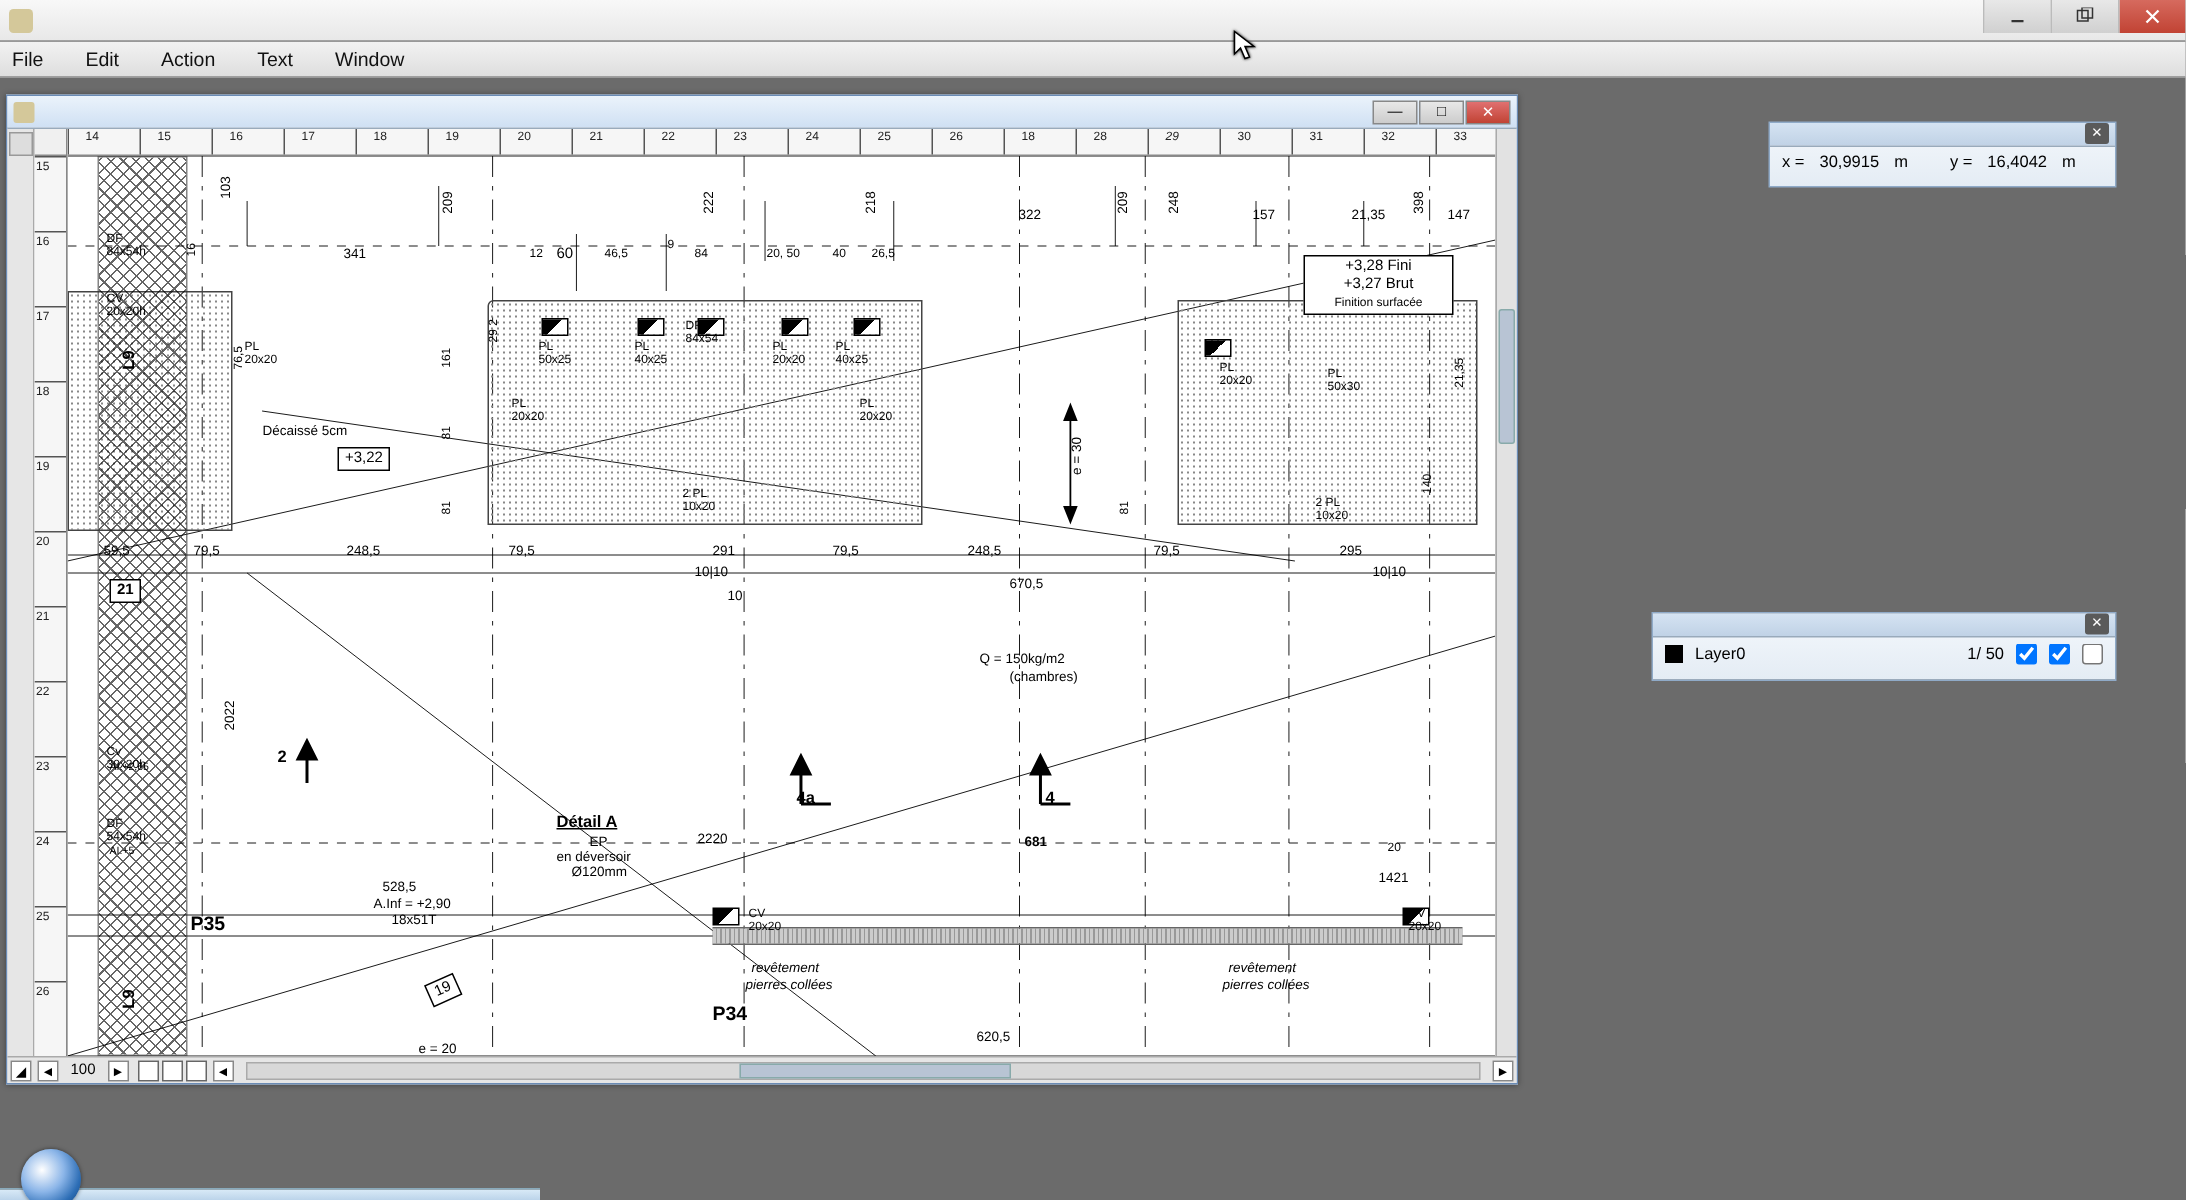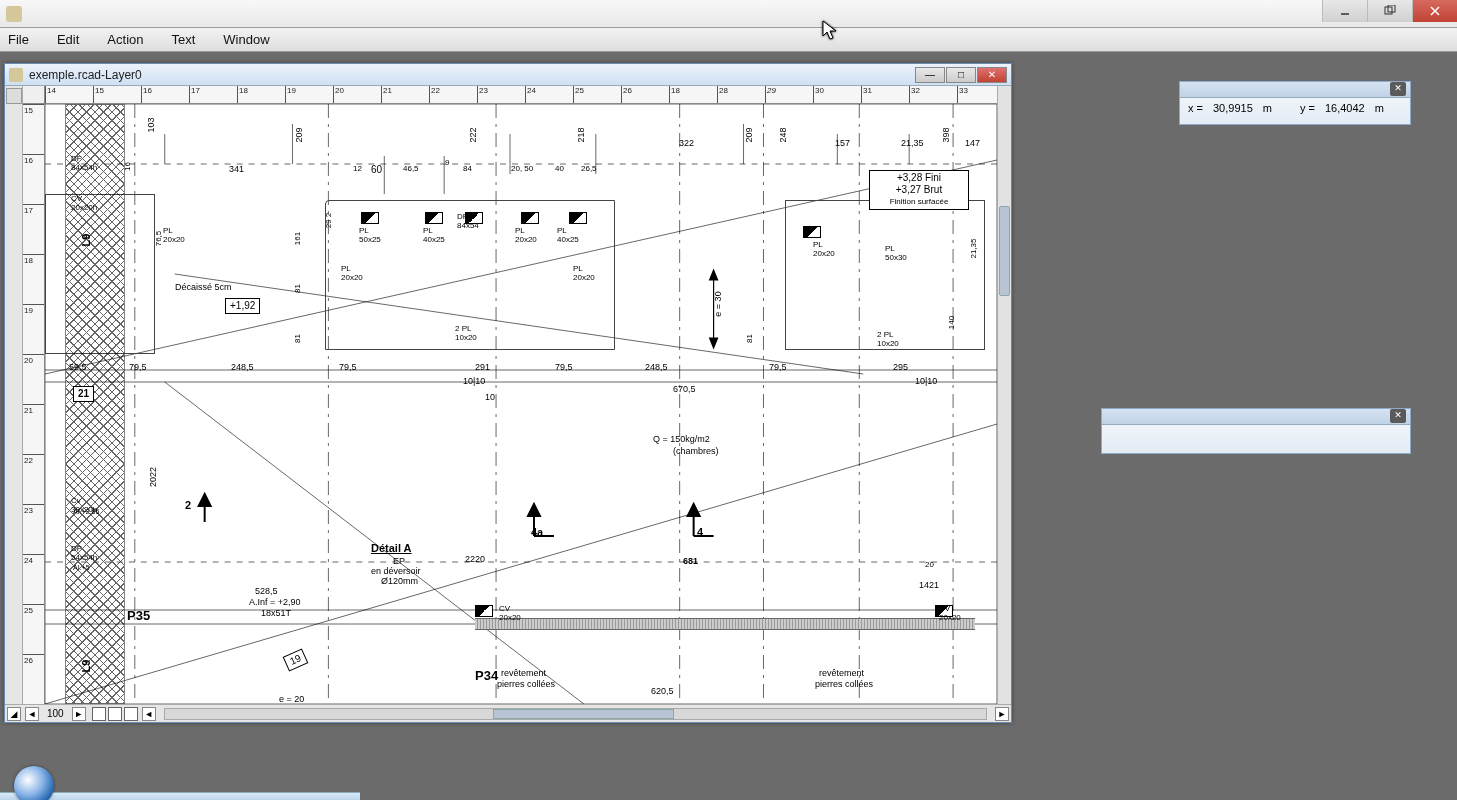--- a/index.html
+++ b/index.html
@@ -29,21 +29,21 @@
 .doc-winbtns { display:flex; gap:1px; margin-left:auto; }
 .doc-winbtn { width:30px; height:16px; background:linear-gradient(#e8e8e8,#ccc); border:1px solid #888; font-size:10px; display:flex; align-items:center; justify-content:center; }
 .doc-winbtn.close { background:linear-gradient(#e07070,#c14334); color:#fff; }
 
 
 .doc-body { position:absolute; left:0; top:22px; right:0; bottom:18px; display:grid; grid-template-columns:18px 22px 1fr 14px; grid-template-rows:18px 1fr; }
 .left-toolstrip { grid-column:1; grid-row:1/3; background:#e6e6e6; border-right:1px solid #aaa; position:relative; }
 .left-toolstrip .tbtn { width:16px;height:16px; margin:2px auto; background:#ddd; border:1px solid #999; display:block;}
 .corner-ruler { grid-column:2; grid-row:1; background:#f0f0f0; border-right:1px solid #888; border-bottom:1px solid #888; }
 .ruler-h { grid-column:3; grid-row:1; background:#f6f6f6; border-bottom:1px solid #888; position:relative; overflow:hidden; font-size:8px; color:#222; }
-.ruler-h .tick { position:absolute; top:0; height:18px; border-left:1px solid #555; padding-left:1px; line-height:10px;}
+.ruler-h .tick { position:absolute; top:0; height:18px; border-left:1px solid #555; padding-left:11px; line-height:10px;}
 .ruler-v { grid-column:2; grid-row:2; background:#f6f6f6; border-right:1px solid #888; position:relative; overflow:hidden; font-size:8px; color:#222;}
 .ruler-v .tick { position:absolute; left:0; width:22px; border-top:1px solid #555; padding-top:1px; text-align:left; padding-left:1px;}
 .canvas { grid-column:3; grid-row:2; position:relative; overflow:hidden; background:#fff; }
 .vscroll { grid-column:4; grid-row:1/3; background:#e2e2e2; border-left:1px solid #aaa; position:relative; }
 .vscroll .thumb { position:absolute; left:1px; right:1px; top:120px; height:90px; background:#b8c4d4; border:1px solid #8aa; border-radius:2px;}
 .statusbar { position:absolute; left:0; right:0; bottom:0; height:18px; background:#e6e6e6; border-top:1px solid #aaa; display:flex; align-items:center; font-size:10px; }
 .statusbar .sb-ctrl { width:14px; height:14px; margin:0 2px; border:1px solid #888; background:#fff; font-size:9px; text-align:center; line-height:12px;}
 .statusbar .sb-val { padding:0 6px; }
 .statusbar .sb-icons { display:flex; gap:2px; margin-left:4px;}
 .statusbar .sb-icons div{width:14px;height:14px;border:1px solid #666; background:#fff;}
@@ -64,21 +64,21 @@
 .layer-panel .row { display:flex; align-items:center; padding:4px 8px; font-size:11px; gap:8px;}
 .layer-panel .swatch{width:12px;height:12px;background:#000;}
 .layer-panel .name{flex:1;}
 .layer-panel input[type=checkbox]{width:14px;height:14px;}
 
 
 .cad { position:absolute; inset:0; font-family: Arial, sans-serif; }
 .cad svg { width:100%; height:100%; }
 .cad .lbl { position:absolute; font-size:9px; color:#000; white-space:nowrap; background:transparent;}
 .cad .lbl.b { font-weight:bold; font-size:11px;}
-.cad .lbl.it { margin-top:28px;}
+.cad .lbl.it { font-style:italic;}
 .cad .box { position:absolute; border:1px solid #000; background:#fff; padding:1px 4px; font-size:10px; text-align:center; line-height:12px;}
 .cad .hatch { position:absolute; background-image: radial-gradient(#888 0.7px, transparent 0.7px); background-size:4px 4px; border:1px solid #444;}
 .cad .band { position:absolute; height:12px; background:repeating-linear-gradient(90deg,#ccc,#ccc 2px,#999 2px,#999 3px); border-top:1px solid #666; border-bottom:1px solid #666;}
 .cad .blackbox{position:absolute;width:18px;height:12px;background:linear-gradient(135deg,#000 50%,#fff 50%);border:1px solid #000;}
 .cad .colpattern{position:absolute;background-image:repeating-linear-gradient(45deg,#000 0,#000 1px,transparent 1px,transparent 6px),repeating-linear-gradient(-45deg,#000 0,#000 1px,transparent 1px,transparent 6px);border:1px solid #333;}
 
 
 .taskhint { position:absolute; left:0; bottom:0; width:360px; height:8px; background:linear-gradient(#d9eaf7,#bcd4ea); border-top:1px solid #8ab;}
 .orb { position:absolute; left:14px; bottom:-6px; width:40px; height:40px; border-radius:50%; background:radial-gradient(circle at 35% 35%, #fff,#8bb5e8 40%,#2c6db5 70%,#12396b); box-shadow:0 0 3px rgba(0,0,0,.5);}
 
@@ -118,21 +118,20 @@
   <span>Action</span>
   <span>Text</span>
   <span>Window</span>
 </div>
 
 <div class="workspace">
 
   <div class="doc-window">
     <div class="doc-titlebar">
       <div class="icon"></div>
-      <div class="txt">exemple.rcad-Layer0</div>
       <div class="doc-winbtns">
         <div class="doc-winbtn">—</div>
         <div class="doc-winbtn">□</div>
         <div class="doc-winbtn close">✕</div>
       </div>
     </div>
 
     <div class="doc-body">
       <div class="left-toolstrip">
         <div class="tbtn"></div>
@@ -252,21 +251,21 @@
           <div class="blackbox" style="left:316px;top:108px;"></div>
           <div class="blackbox" style="left:380px;top:108px;"></div>
           <div class="blackbox" style="left:420px;top:108px;"></div>
           <div class="blackbox" style="left:476px;top:108px;"></div>
           <div class="blackbox" style="left:524px;top:108px;"></div>
           <div class="blackbox" style="left:758px;top:122px;"></div>
           <div class="blackbox" style="left:430px;top:501px;"></div>
           <div class="blackbox" style="left:890px;top:501px;"></div>
 
           
-          <div class="box" style="left:180px;top:194px;">+1,92</div>
+          <div class="box" style="left:180px;top:194px;">+3,22</div>
           <div class="box" style="left:824px;top:66px;width:100px;">
             <div>+3,28 Fini</div>
             <div>+3,27 Brut</div>
             <div style="font-size:8px">Finition surfacée</div>
           </div>
           <div class="box" style="left:28px;top:282px;font-weight:bold;">21</div>
           <div class="box" style="left:240px;top:548px;transform:rotate(-24deg);">19</div>
 
           
           <div class="lbl" style="left:130px;top:178px;">Décaissé 5cm</div>
@@ -422,20 +421,28 @@
       <span>y = </span>
       <span>16,4042</span>
       <span>m</span>
     </div>
   </div>
 
   <div class="layer-panel">
     <div class="hdr">
         <div class="xbtn">✕</div>
       </div>
+    <div class="row">
+      <div class="swatch"></div>
+      <div class="name">Layer0</div>
+      <div>1/  50</div>
+      <input type="checkbox" checked="" style="">
+      <input type="checkbox" checked="" style="">
+      <input type="checkbox" style="">
+    </div>
   </div>
 
   <div class="taskhint"></div>
   <div class="orb"></div>
 </div>
 
 <div class="mouse-cursor">
   <svg viewBox="0 0 18 22">
       <path d="M1 1 L1 16 L5 12 L8 19 L11 18 L8 11 L14 11 Z" fill="#fff" stroke="#000" stroke-width="1"></path>
     </svg>

